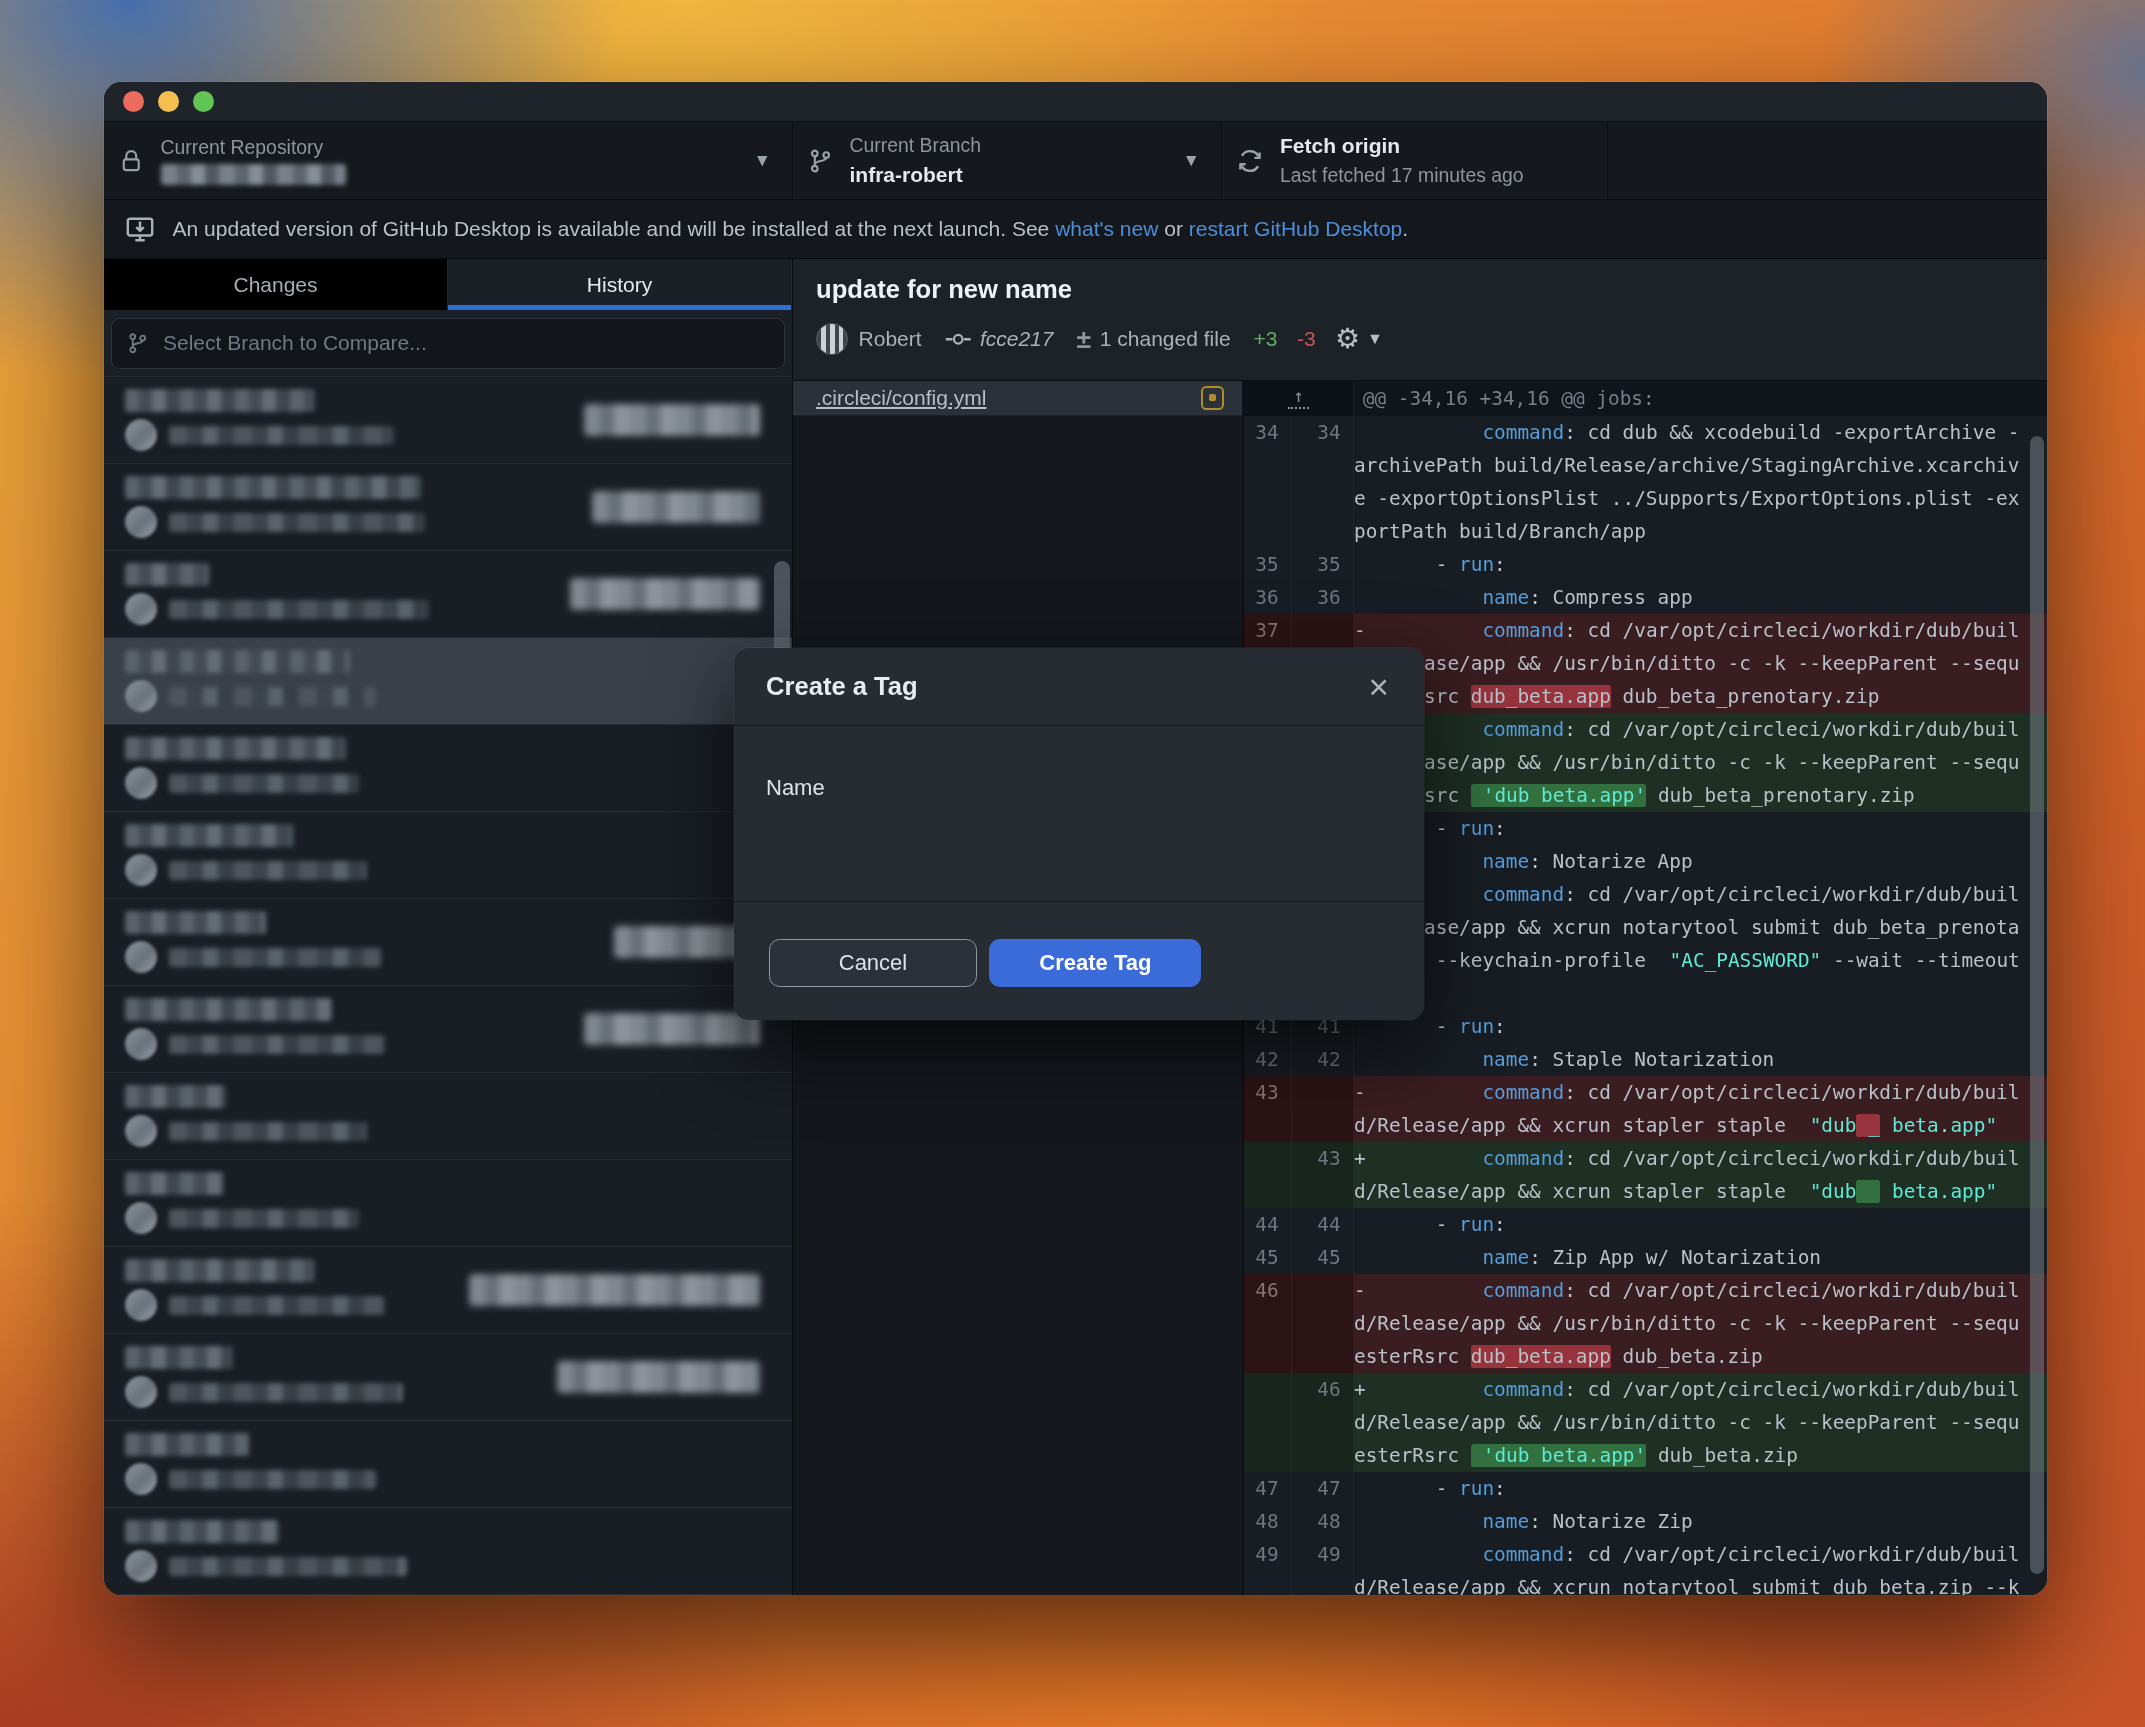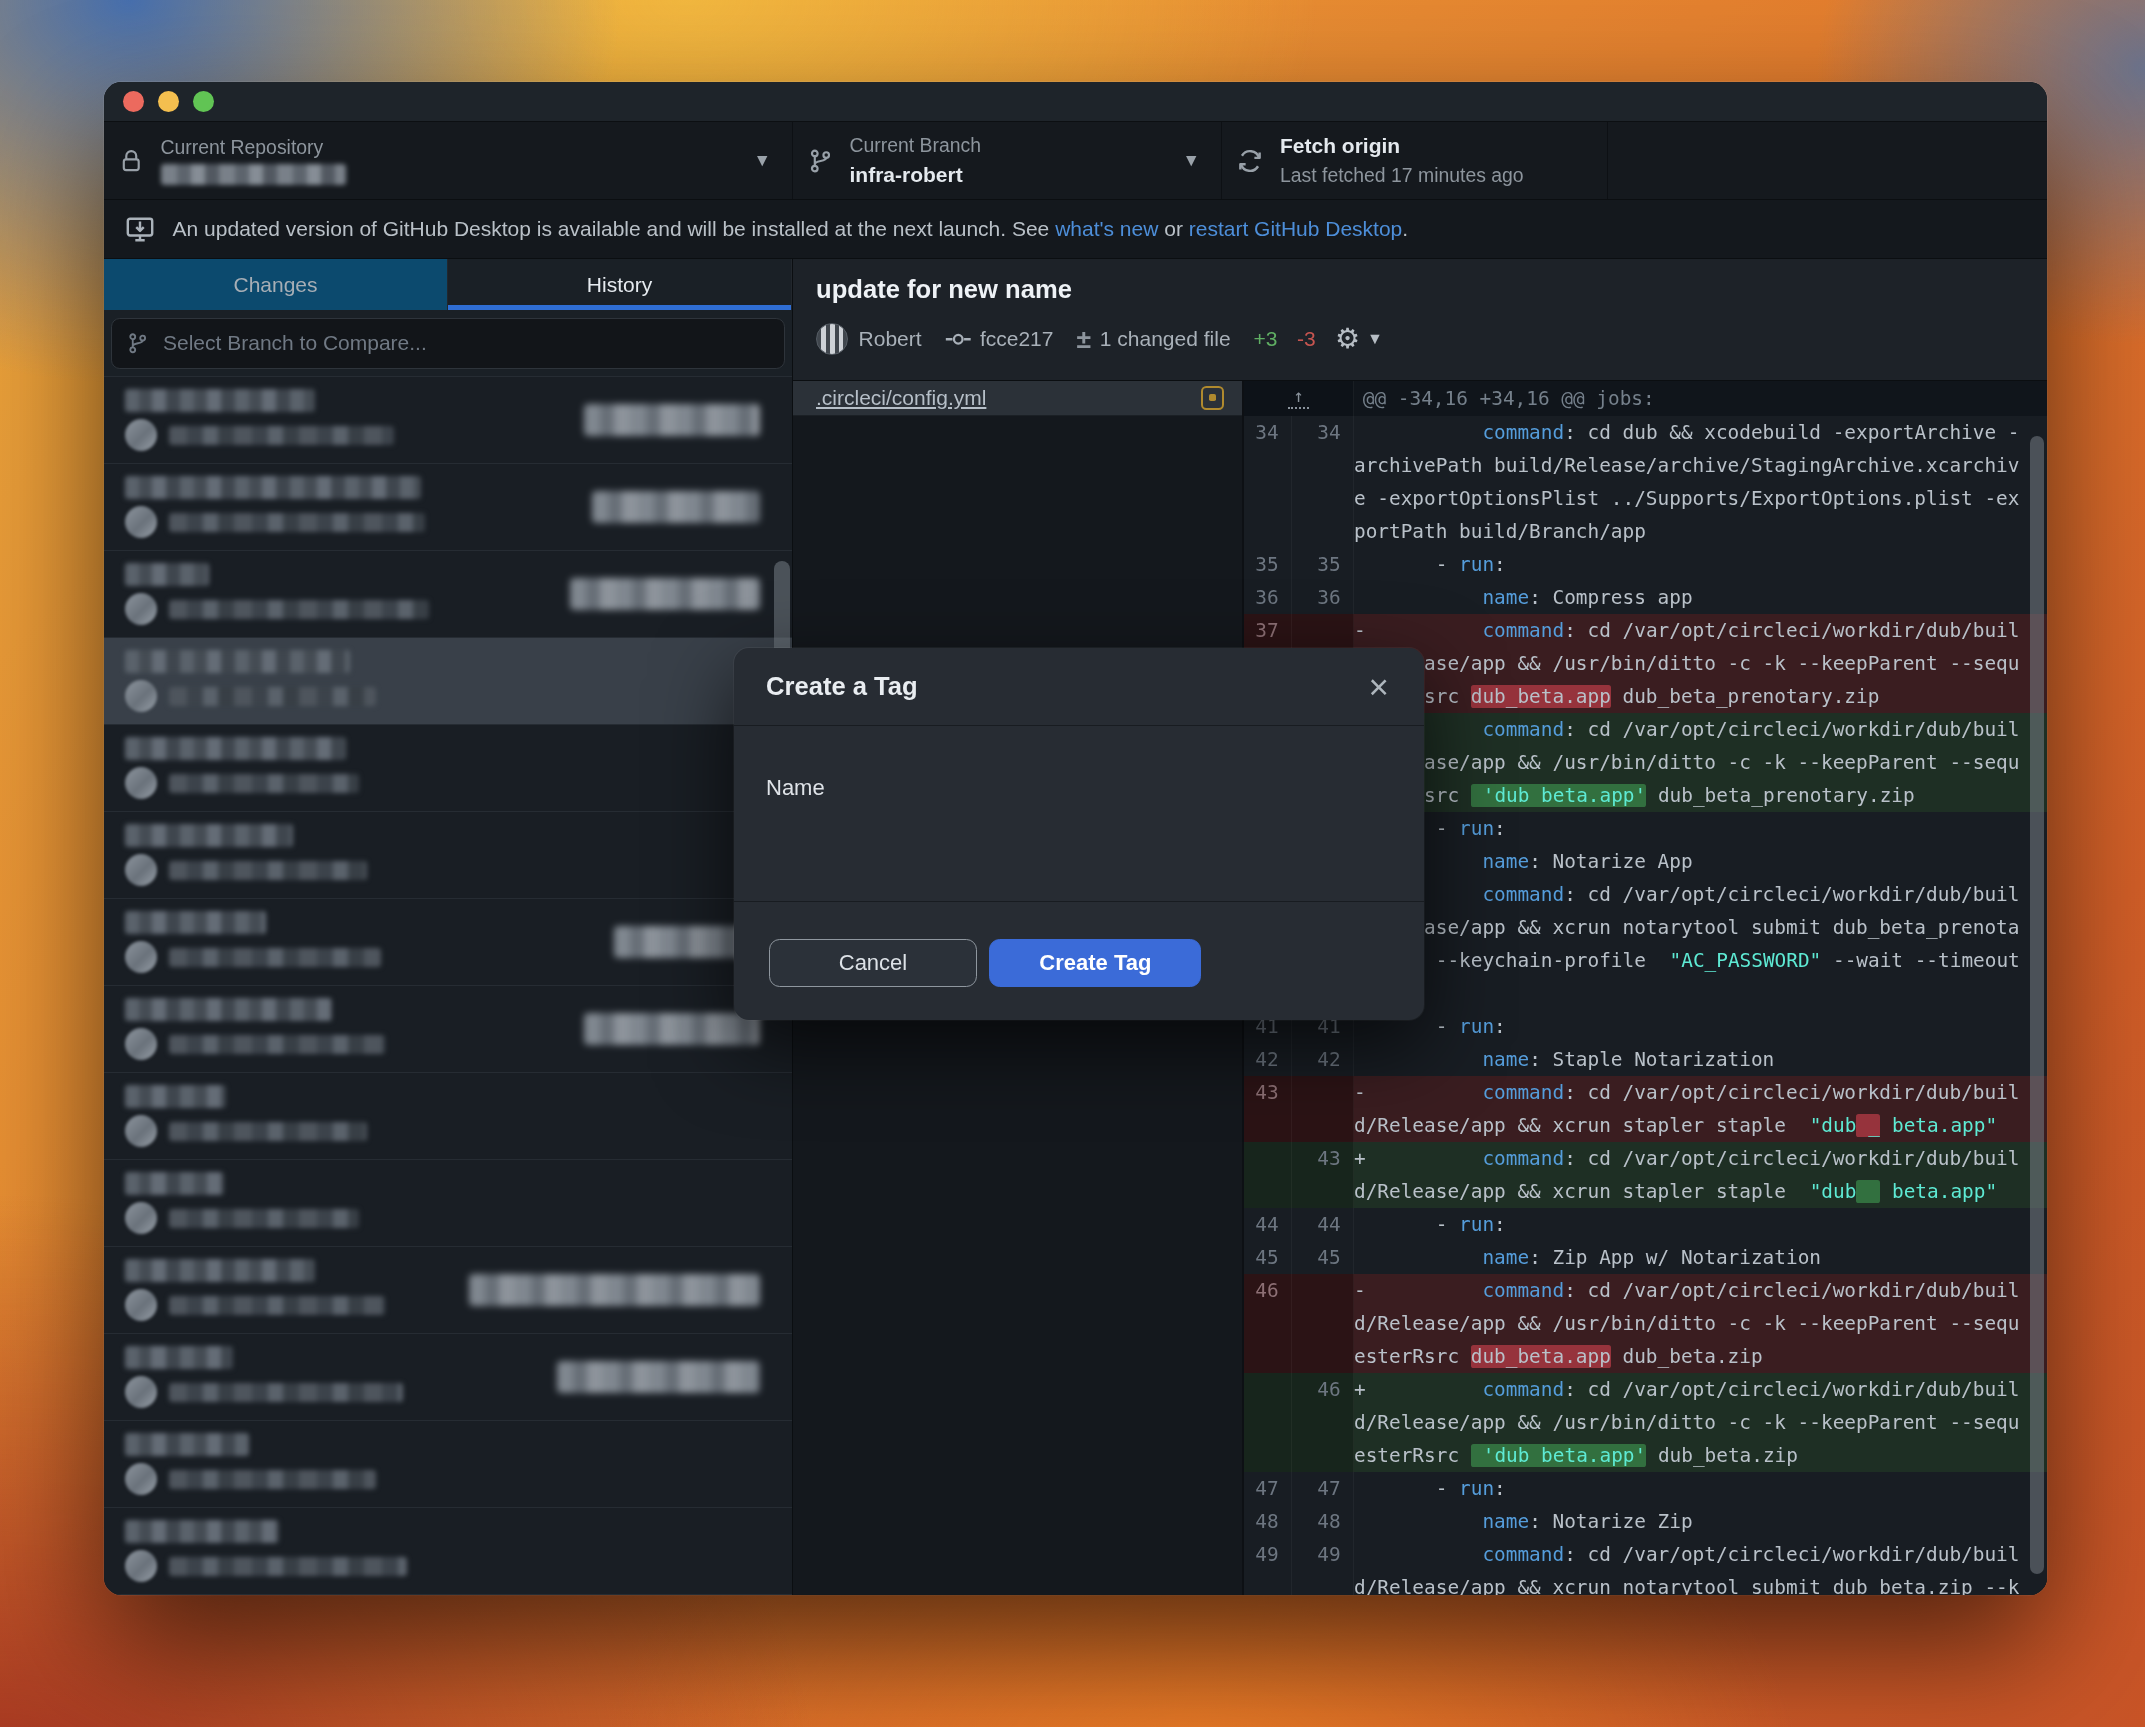--- a/index.html
+++ b/index.html
@@ -33,21 +33,21 @@
   .tb-sub{font-size:19.4px;color:#8d959d;}
   .caret{color:#9aa2aa;font-size:17.6px;margin-left:auto;padding-right:8.8px;}
   .redact{border-radius:3.5px;filter:blur(2.6px);background:repeating-linear-gradient(90deg,#8b939c 0 16px,#6a727b 16px 30px,#9aa2ab 30px 44px,#5d646d 44px 58px);opacity:.85;}
   
   .banner{height:58px;background:#14181d;border-bottom:0.9px solid #0b0e11;display:flex;align-items:center;padding:0 21px;font-size:21px;color:#b9c0c7;}
   .banner .ic{margin-right:17.6px;color:#aab2ba;display:flex;}
   .banner a{color:#4d8ed9;text-decoration:none;}
   
   .content{display:flex;height:1338px;}
   .leftcol{width:689px;display:flex;flex-direction:column;background:#191e24;border-right:0.9px solid #0b0e11;box-sizing:border-box;position:relative;}
-  .tabs{height:51px;display:flex;background:#0c4a6e;justify-content:flex-end;}
+  .tabs{height:51px;display:flex;background:#000000;justify-content:flex-end;}
   .tab{flex:1;display:flex;align-items:center;justify-content:center;font-size:21px;color:#a7aeb5;position:relative;border-right:0.9px solid #22272d;box-sizing:border-box;}
   .tab.sel{background:#1a2026;color:#e6ebf0;}
   .tab.sel:after{content:"";position:absolute;left:0;right:0;bottom:0;height:5.3px;background:#2f6ed4;}
   .compare{height:67px;background:#1a2026;border-bottom:0.9px solid #262c33;display:flex;align-items:center;padding:0 7px;box-sizing:border-box;}
   .cmp-input{flex:1;height:49px;background:#121519;border:0.9px solid #2e343b;border-radius:8.8px;display:flex;align-items:center;padding:0 14px;color:#707984;font-size:21px;gap:14px;}
   .commits{flex:1;overflow:hidden;position:relative;}
   .crow{height:87px;box-sizing:border-box;border-bottom:0.9px solid #262c33;position:relative;padding:12.4px 0 0 21px;}
   .crow.sel{background:#394049;}
   .ctitle{height:23px;border-radius:3.5px;filter:blur(2.6px);background:repeating-linear-gradient(90deg,#5a626b 0 14px,#454c54 14px 26.5px,#646c76 26.5px 41px,#3f464e 41px 55px);}
   .cmeta{position:absolute;left:65px;top:49px;height:19.4px;border-radius:3.5px;filter:blur(2.6px);background:repeating-linear-gradient(90deg,#4e555d 0 17.6px,#3c434b 17.6px 34px,#5a626b 34px 49px,#383f46 49px 65px);}
@@ -283,21 +283,21 @@
         </div>
       <div class="scrollthumb" style="right:1.8px;top:302px;width:16px;height:234px;"></div>
     </div>
 
     <div class="rightcol">
       <div class="commit-head">
         <div class="commit-title">update for new name</div>
         <div class="commit-meta">
           <span class="avatar-id"></span>
           <span>Robert</span>
-          <span class="meta-item" style="margin-left:12.4px;">
+          <span class="meta-item" style="margin-left:12.4px;font-style:italic;">
             <span>
               <svg width="26.5" height="26.5" viewBox="0 0 16 16">
                   <g fill="none" stroke="currentColor" stroke-width="1.4">
                     <circle cx="8" cy="8" r="2.6"></circle>
                     <path d="M0.5 8h4M11.5 8h4"></path>
                   </g>
                 </svg>
             </span>
             <span>fcce217</span>
           </span>

